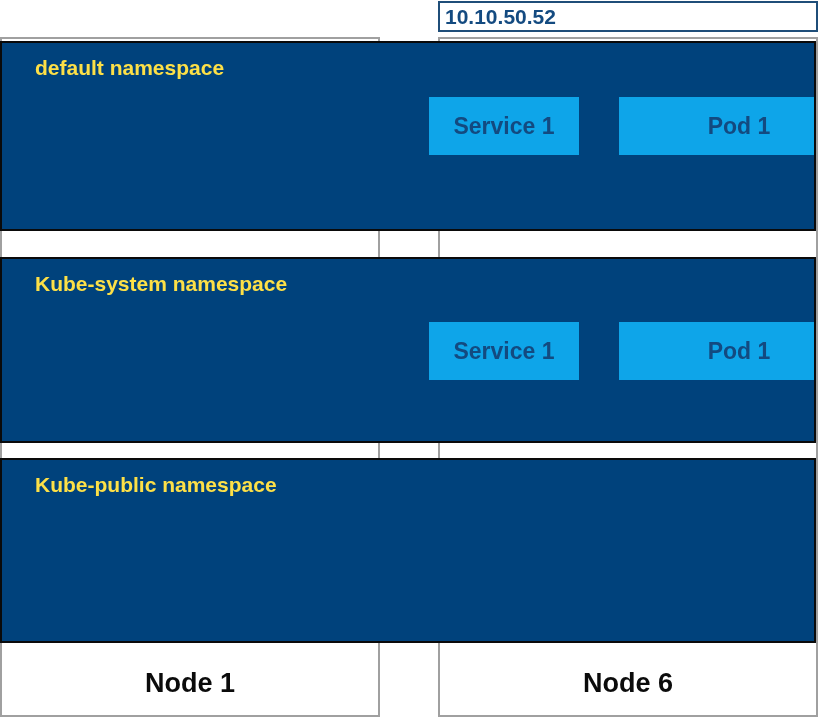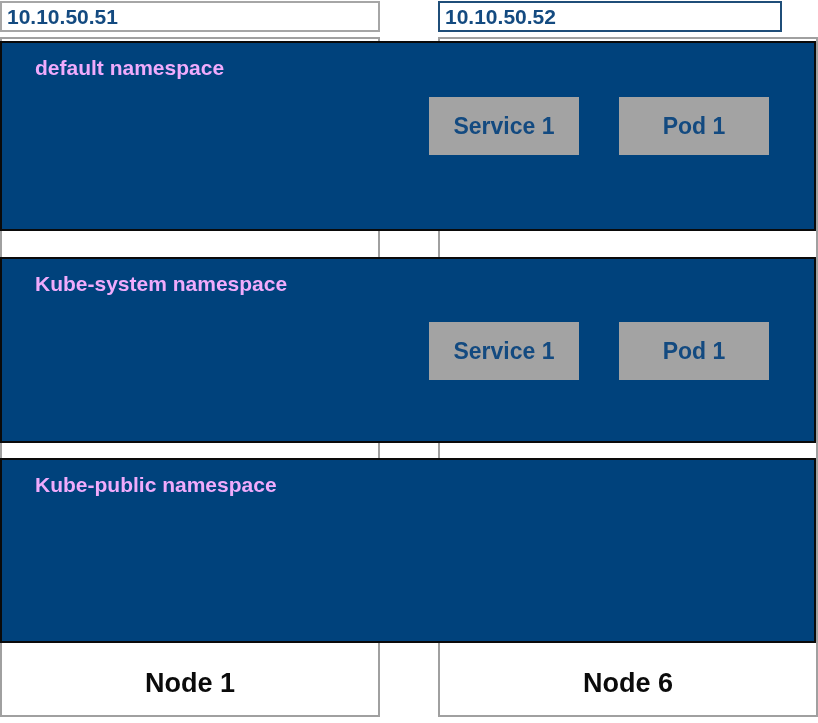--- a/index.html
+++ b/index.html
@@ -18,58 +18,55 @@
     position:absolute;bottom:16px;left:0;width:100%;text-align:center;
     font-size:27px;color:#0b0b0b;font-weight:700;
   }
   
   .ip-box{
     position:absolute;top:1px;height:31px;background:#fff;box-sizing:border-box;
     font-weight:bold;font-size:21px;color:#134a80;
     display:flex;align-items:center;padding-left:5px;
   }
   .ip-box-1{left:0;width:380px;border:2px solid #a6a6a6;}
-  .ip-box-2{left:438px;width:344px;border:2px solid #1f4e79;}
+  .ip-box-2{left:438px;width:380px;border:2px solid #1f4e79;}
   
   .band{
     position:absolute;left:0;width:816px;background:#00427c;
     border:2px solid #0a0a0a;box-sizing:border-box;
   }
   .band-1{top:41px;height:190px;}
   .band-2{top:257px;height:186px;}
   .band-3{top:458px;height:185px;}
   .band-title{
-    padding:13px 0 0 33px;color:#f0abfc;font-weight:bold;font-size:21px;
+    padding:13px 0 0 33px;color:#fde047;font-weight:bold;font-size:21px;
   }
   
   .ns-item{
-    position:absolute;width:150px;height:58px;background:#a3a3a3;
+    position:absolute;width:150px;height:58px;background:#0ea5e9;
     display:flex;align-items:center;justify-content:center;
     font-weight:bold;font-size:23px;color:#134a80;
   }
   .band-1 .ns-item{top:54px;}
   .band-2 .ns-item{top:63px;}
   .item-service{left:427px;}
-  .item-pod{left:617px;}
+  .item-pod{left:617px;padding-left:45px;}
 </style>
 </head>
 <body>
 
 <div class="canvas">
 
   <div class="node-col node-col-1">
     <div class="node-label">Node 1</div>
   </div>
   <div class="node-col node-col-2">
     <div class="node-label">Node 6</div>
   </div>
 
-  <div class="ip-box ip-box-1">
-    <span>10.10.50.51</span>
-  </div>
   <div class="ip-box ip-box-2">
     <span>10.10.50.52</span>
   </div>
 
   <div class="band band-1">
     <div class="band-title">default namespace</div>
     <div class="ns-item item-service">Service 1</div>
     <div class="ns-item item-pod">Pod 1</div>
   </div>
 

